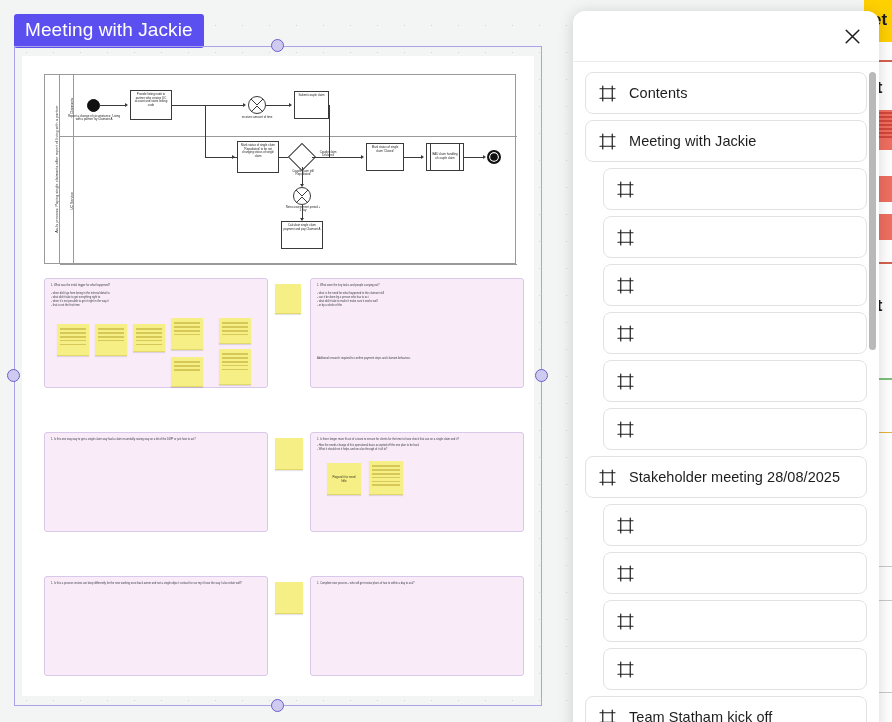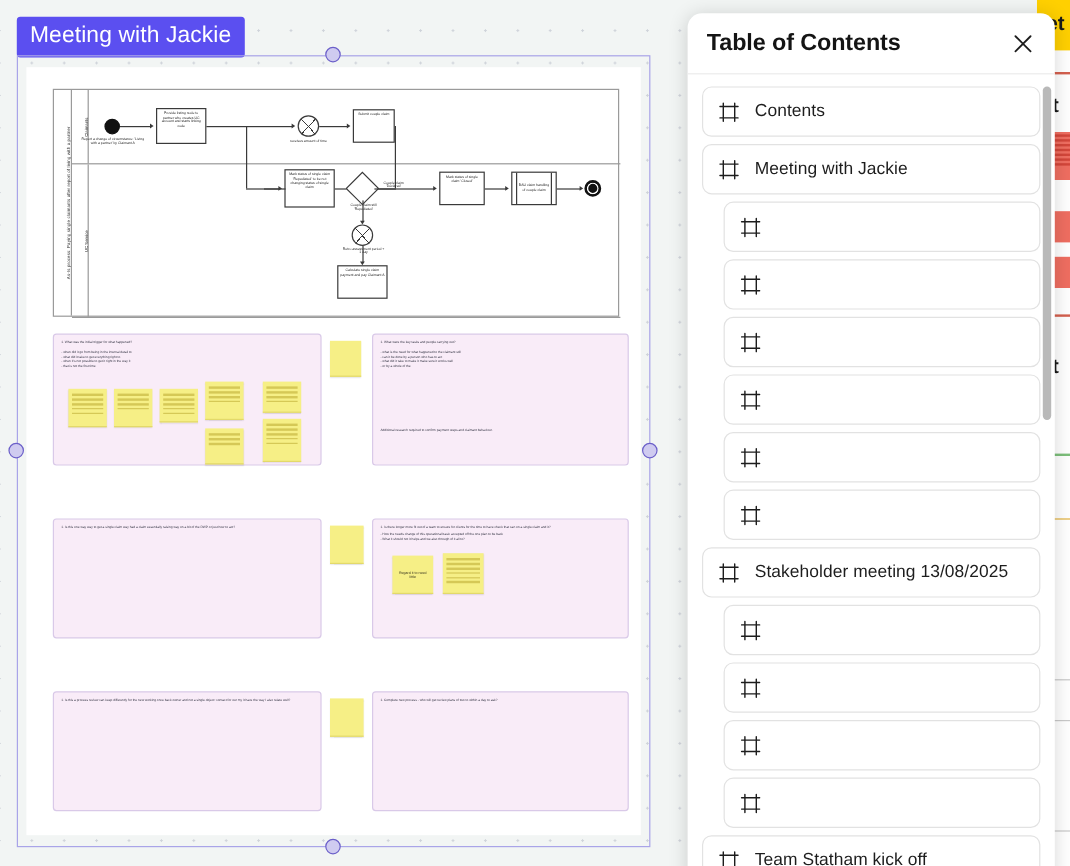--- a/index.html
+++ b/index.html
@@ -463,21 +463,20 @@
       <div class="rs-hr" style="top:600px;"></div>
       <div class="rs-mini" style="left:2px; top:628px;">lan<br>llaCan</div>
       <div class="rs-mini" style="left:2px; top:662px;">:-Ban</div>
       <div class="rs-hr" style="top:692px;"></div>
     </div>
   </div>
 
   <div id="toc">
 
     <div id="toc-head">
-      <div id="toc-title">Table of Contents</div>
       <div id="toc-close">
         <svg width="19" height="19" viewBox="0 0 19 19" aria-hidden="true">
           <path d="M3.2 3.2 L15.8 15.8 M15.8 3.2 L3.2 15.8" stroke="#1d1d1d" stroke-width="1.5" stroke-linecap="round" fill="none"></path>
         </svg>
       </div>
     </div>
 
     <div id="toc-list">
         <div class="toc-item">
           <span>
@@ -536,21 +535,21 @@
               <path d="M6 2.5 V21.5 M18 2.5 V21.5 M2.5 6 H21.5 M2.5 18 H21.5" stroke="#1d1d1d" stroke-width="1.5" fill="none" stroke-linecap="round"></path>
             </svg>
           </span>
         </div>
         <div class="toc-item">
           <span>
             <svg class="frame-ico" viewBox="0 0 24 24" aria-hidden="true">
               <path d="M6 2.5 V21.5 M18 2.5 V21.5 M2.5 6 H21.5 M2.5 18 H21.5" stroke="#1d1d1d" stroke-width="1.5" fill="none" stroke-linecap="round"></path>
             </svg>
           </span>
-          <span class="toc-label">Stakeholder meeting 13/08/2025</span>
+          <span class="toc-label">Stakeholder meeting 28/08/2025</span>
         </div>
         <div class="toc-item indent">
           <span>
             <svg class="frame-ico" viewBox="0 0 24 24" aria-hidden="true">
               <path d="M6 2.5 V21.5 M18 2.5 V21.5 M2.5 6 H21.5 M2.5 18 H21.5" stroke="#1d1d1d" stroke-width="1.5" fill="none" stroke-linecap="round"></path>
             </svg>
           </span>
         </div>
         <div class="toc-item indent">
           <span>

